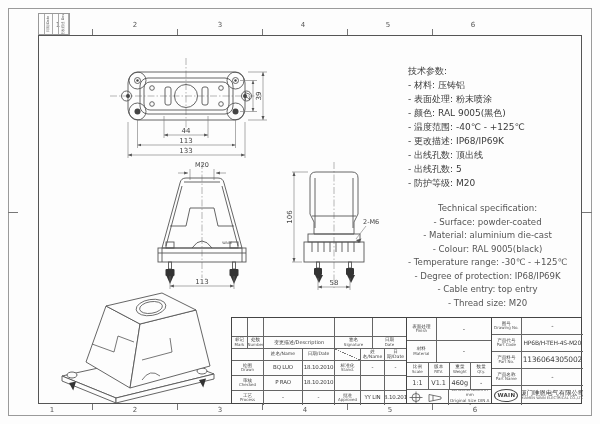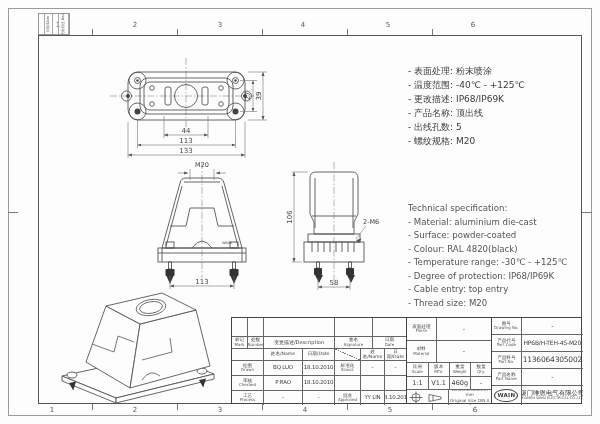--- a/index.html
+++ b/index.html
@@ -10,21 +10,21 @@
   .frame-inner{left:38px;top:35px;width:544px;height:369px;border:1.6px solid #555;box-sizing:border-box;background:transparent;}
   .colnum{font-size:7px;color:#555;width:12px;text-align:center;}
   .tick{background:#777;width:1px;height:6px;}
   .edge-mark{background:#777;height:1px;}
   
   .corner{left:38px;top:13px;width:32px;height:22px;border:1px solid #999;box-sizing:border-box;display:flex;}
   .corner .c{border-right:1px solid #aaa;height:100%;display:flex;align-items:center;justify-content:center;overflow:hidden;}
   .vtxt{transform:rotate(-90deg);font-size:3.5px;white-space:nowrap;color:#666;}
   
   .spec{font-size:9px;line-height:14px;white-space:nowrap;color:#3a3a3a;}
-  .spec.en{font-size:8.6px;line-height:13.5px;}
+  .spec.en{font-size:8.6px;line-height:13.5px;text-align:center;}
   
   .tb{left:231px;top:317px;width:351px;height:87px;border:1.2px solid #444;box-sizing:border-box;display:flex;background:#fdfdfd;}
   .tb *{box-sizing:border-box;}
   .sec{height:100%;}
   .row{display:flex;border-bottom:1px solid #666;}
   .row:last-child{border-bottom:none;}
   .cell{border-right:1px solid #666;display:flex;flex-direction:column;align-items:center;justify-content:center;overflow:hidden;line-height:1.05;text-align:center;}
   .cell:last-child{border-right:none;}
   .cn{font-size:4.6px;}
   .en{font-size:4px;color:#555;}
@@ -81,33 +81,36 @@
     <div class="c" style="width:9px">
         <span class="vtxt">日期/Date</span>
       </div>
     <div class="c" style="width:6px"></div>
     <div class="c" style="width:11px">
         <span class="vtxt">更改描述 Des.</span>
       </div>
   </div>
 
   <div class="abs spec" style="left:408px;top:64px">
+    <div>技术参数:</div>
+    <div>- 材料: 压铸铝</div>
     <div>- 表面处理: 粉末喷涂</div>
+    <div>- 颜色: RAL 9005(黑色)</div>
     <div>- 温度范围: -40℃ - +125℃</div>
     <div>- 更改描述: IP68/IP69K</div>
-    <div>- 产品名称: 顶出线</div>
+    <div>- 出线孔数: 顶出线</div>
     <div>- 出线孔数: 5</div>
-    <div>- 螺纹规格: M20</div>
+    <div>- 防护等级: M20</div>
   </div>
 
   <div class="abs spec en" style="left:408px;top:202px">
     <div>Technical specification:</div>
+    <div>- Surface: powder-coated</div>
     <div>- Material: aluminium die-cast</div>
-    <div>- Surface: powder-coated</div>
-    <div>- Colour: RAL 4820(black)</div>
+    <div>- Colour: RAL 9005(black)</div>
     <div>- Temperature range: -30℃ - +125℃</div>
     <div>- Degree of protection: IP68/IP69K</div>
     <div>- Cable entry: top entry</div>
     <div>- Thread size: M20</div>
   </div>
 
   <svg class="abs" style="left:90px;top:52px" width="190" height="110" viewBox="0 0 190 110">
     <defs>
       <marker id="a1" markerWidth="7" markerHeight="6" refX="6.5" refY="3" orient="auto-start-reverse">
         <path d="M0,0.5 L6.5,3 L0,5.5 Z" fill="#555"></path>

